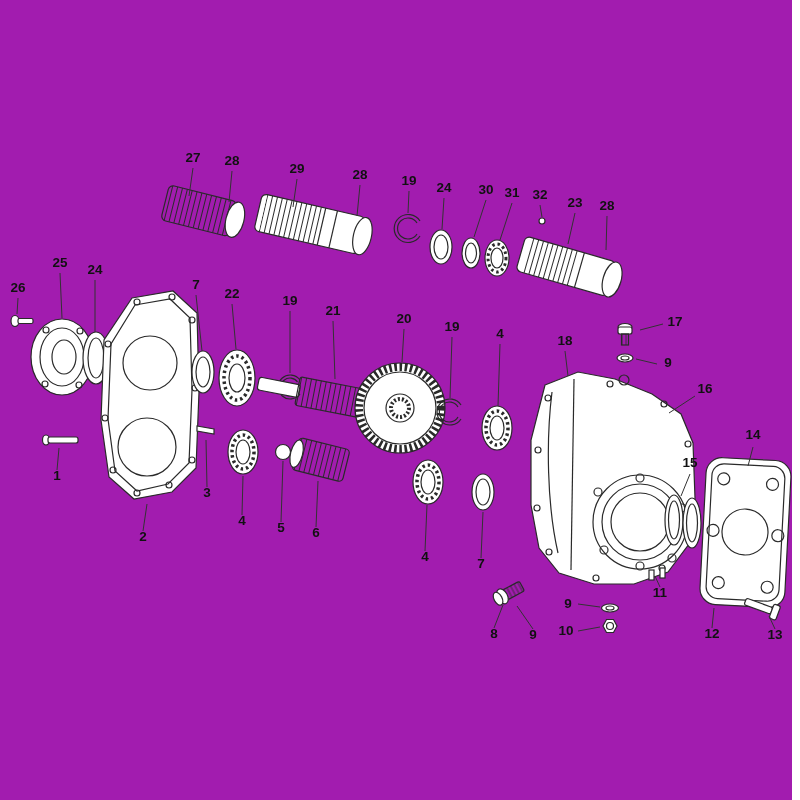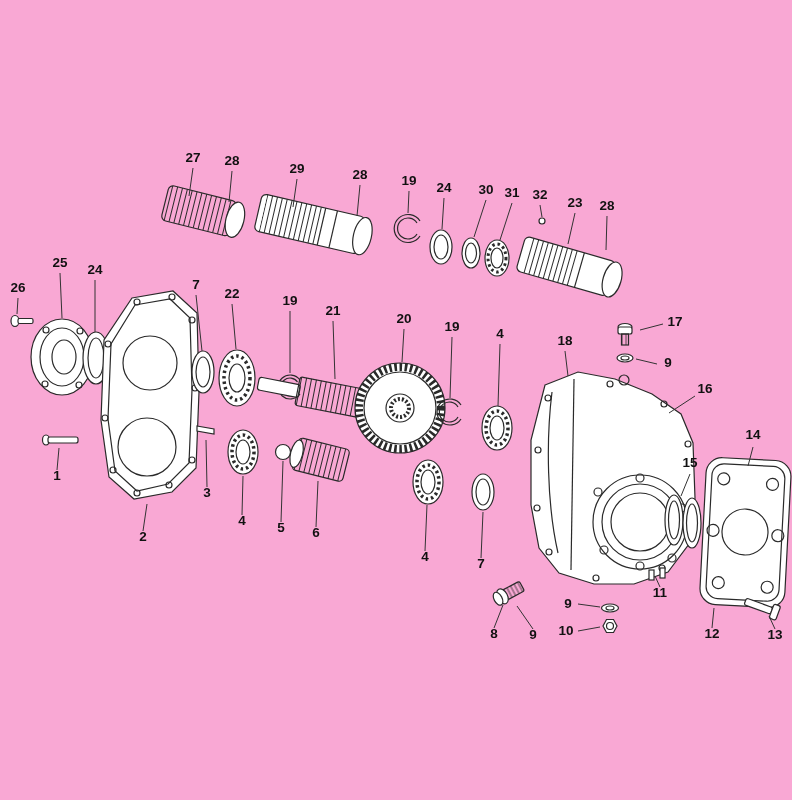--- a/index.html
+++ b/index.html
@@ -1,16 +1,16 @@
 <!DOCTYPE html>
 <html><head>
 <meta charset="utf-8">
 <style>
   html,body{margin:0;padding:0;background:#ffffff;}
-  .stage{position:relative;width:792px;height:800px;background:#f9a8d4;overflow:hidden;
+  .stage{position:relative;width:792px;height:800px;background:#a21caf;overflow:hidden;
          font-family:"Liberation Sans", sans-serif;}
   svg{display:block;}
   #labels-layer text{
     font-family:"Liberation Sans", sans-serif;
     font-weight:bold;
     font-size:13.5px;
     fill:#111111;
     stroke:none;
     text-anchor:middle;
   }

